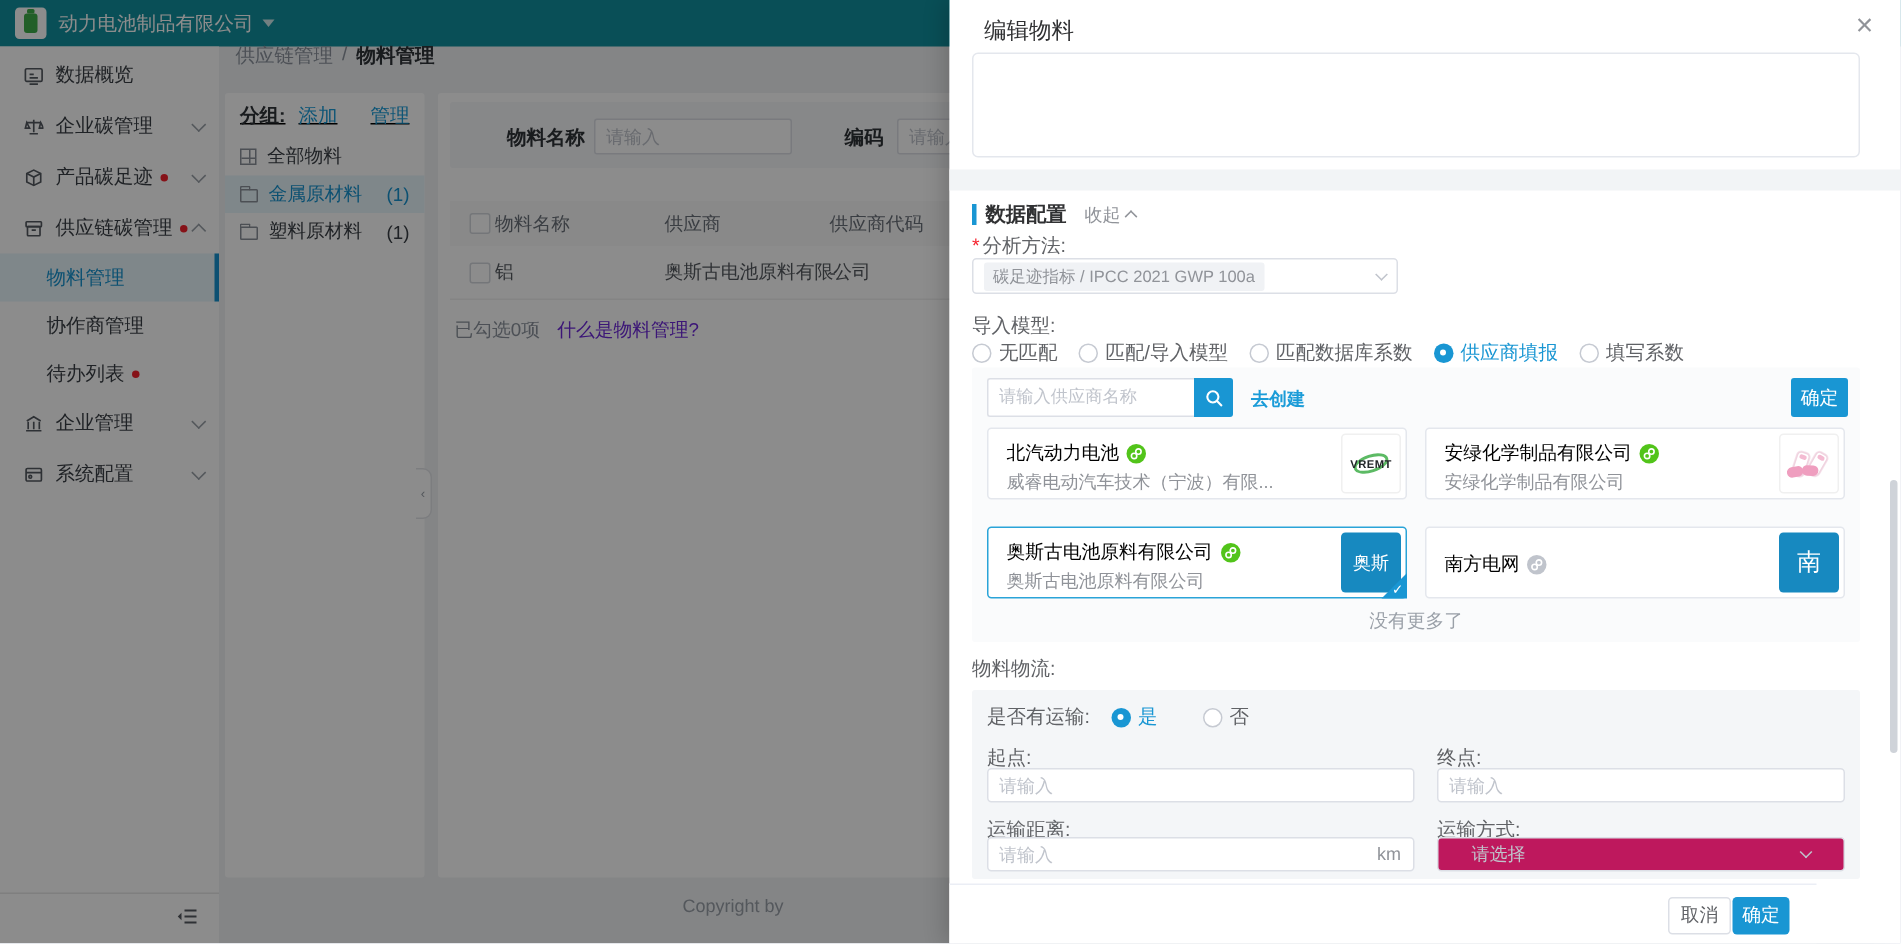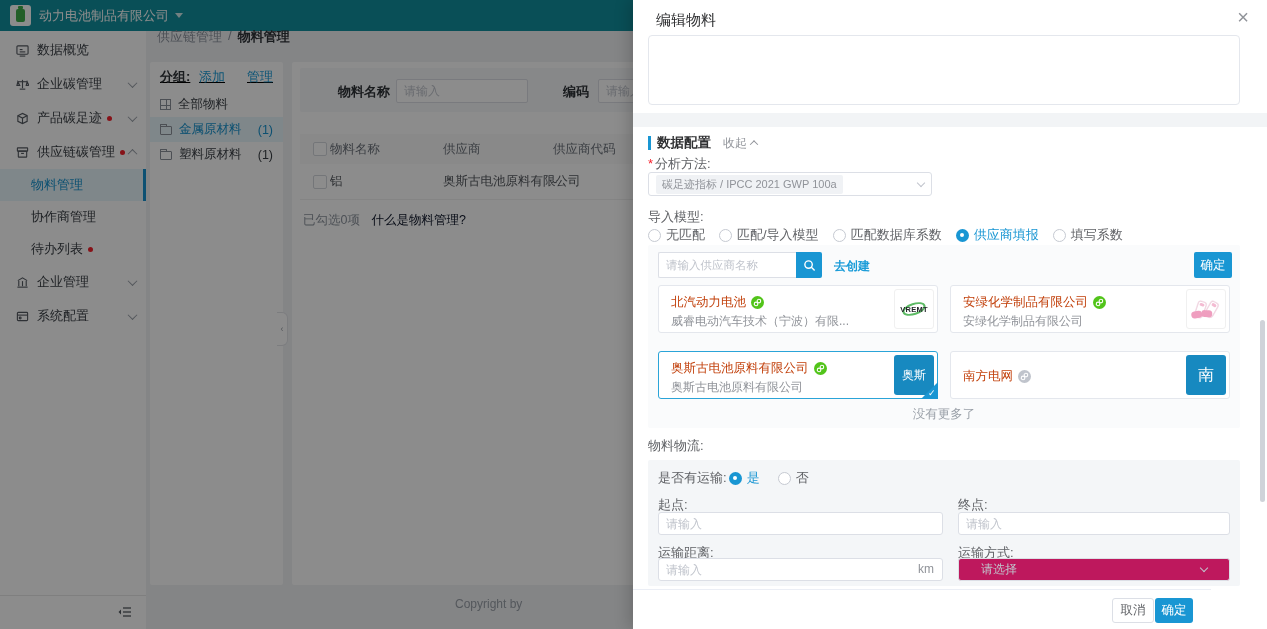--- a/index.html
+++ b/index.html
@@ -61,21 +61,21 @@
   .f-input { position:absolute; top:11px; height:24px; border:1px solid #dcdfe6; border-radius:2px; background:#fff; font-size:12px; padding:0 7px; color:#333; font-family:inherit; }
   .f-input::placeholder { color:#c0c4cc; }
   .th-row { position:absolute; left:8px; right:8px; top:72px; height:30px; background:#fafafa; display:flex; align-items:center; font-size:12.5px; color:#6b717a; }
   .td-row { position:absolute; left:8px; right:8px; top:102px; height:36px; border-bottom:1px solid #f0f0f0; display:flex; align-items:center; font-size:12.5px; color:#55595f; }
   .cbx { position:absolute; left:13px; width:14px; height:14px; border:1px solid #d4d7dd; border-radius:2px; background:#fff; cursor:pointer; }
   .col-name { position:absolute; left:30px; }
   .col-sup { position:absolute; left:143px; }
   .col-code { position:absolute; left:253px; }
   .col-grp { position:absolute; left:333px; }
   #sel-line { position:absolute; left:11px; top:150px; font-size:12.5px; color:#8c939d; }
-  #sel-line a { color:#0f172a; text-decoration:none; margin-left:8px; cursor:pointer; }
+  #sel-line a { color:#6d28d9; text-decoration:none; margin-left:8px; cursor:pointer; }
   #copyright { left:455px; top:597px; font-size:12px; color:#9aa0a8; white-space:nowrap; }
 
   
   #dim { left:0; top:0; width:633px; height:629px; background:rgba(0,0,0,0.45); z-index:50; }
 
   
   #drawer { left:633px; top:0; width:634px; height:629px; background:#fff; z-index:100; box-shadow:-4px 0 14px rgba(0,0,0,0.18); }
   #drawer-title { position:absolute; left:23px; top:11px; font-size:15px; color:#303133; font-weight:500; }
   #drawer-close { position:absolute; right:12px; top:5px; font-size:20px; color:#909399; width:24px; height:24px; text-align:center; line-height:24px; cursor:pointer; }
   #big-box { position:absolute; left:15px; top:35px; width:592px; height:70px; border:1px solid #e4e7ed; border-radius:4px; background:#fff; }
@@ -101,42 +101,42 @@
   .radio-opt.sel-lbl { color:#1996d3; }
 
   #supplier-panel { position:absolute; left:15px; top:245px; width:592px; height:183px; background:#fafbfc; border-radius:2px; }
   #sup-search { position:absolute; left:10px; top:7px; width:138px; height:26px; border:1px solid #dcdfe6; border-right:none; border-radius:2px 0 0 2px; font-size:11.5px; padding:0 7px; color:#333; font-family:inherit; }
   #sup-search::placeholder { color:#c0c4cc; }
   #search-btn { position:absolute; left:148px; top:7px; width:26px; height:26px; background:#1996d3; border-radius:0 2px 2px 0; display:flex; align-items:center; justify-content:center; cursor:pointer; }
   #create-link { position:absolute; left:186px; top:13px; font-size:12px; color:#1b9cd8; font-weight:bold; cursor:pointer; }
   #sup-confirm { position:absolute; right:8px; top:7px; width:38px; height:26px; background:#1996d3; color:#fff; font-size:12.5px; border:none; border-radius:2px; cursor:pointer; font-family:inherit; }
   .sup-card { position:absolute; width:280px; height:48px; background:#fff; border:1px solid #e4e7ed; border-radius:3px; cursor:pointer; }
   .sup-card.selected { border:1px solid #2aa4d8; }
-  .card-name { position:absolute; left:12px; top:8px; font-size:12.5px; color:#c2410c; display:flex; align-items:center; gap:5px; max-width:200px; white-space:nowrap; }
+  .card-name { position:absolute; left:12px; top:8px; font-size:12.5px; color:#000000; display:flex; align-items:center; gap:5px; max-width:200px; white-space:nowrap; }
   .card-name.center { top:16px; }
   .card-sub { position:absolute; left:12px; top:27px; font-size:12px; color:#909399; max-width:210px; white-space:nowrap; overflow:hidden; }
   .link-badge { width:13px; height:13px; border-radius:50%; background:#52c41a; display:flex; align-items:center; justify-content:center; flex:none; }
   .link-badge.gray { background:#c0c4cc; }
   .avatar-sq { position:absolute; right:3px; top:3px; width:40px; height:40px; background:#1789c0; border-radius:3px; color:#fff; display:flex; align-items:center; justify-content:center; }
   .avatar-sq.t2 { font-size:12px; }
   .avatar-sq.t1 { font-size:16px; }
   .logo-sq { position:absolute; right:3px; top:3px; width:40px; height:40px; background:#fff; border:1px solid #f0f0f0; border-radius:3px; display:flex; align-items:center; justify-content:center; overflow:hidden; }
   .vremt-txt { font-size:7.5px; font-weight:bold; letter-spacing:.3px; color:#24272b; position:relative; z-index:1; }
   .vremt-ring { position:absolute; width:24px; height:12px; border:2px solid #3fae49; border-radius:50%; transform:rotate(-18deg); opacity:.85; }
   .sock { width:9px; height:17px; background:#fff; border:1px solid #f0d4e0; border-radius:3px 3px 4px 4px; position:relative; transform:rotate(18deg); box-shadow:0 0 0 .5px #f7e6ee; }
   .sock::after { content:""; position:absolute; bottom:-2px; left:-4px; width:11px; height:7px; background:#ef9ebf; border-radius:4px; transform:rotate(-28deg); }
   .sock::before { content:""; position:absolute; top:1px; left:1px; right:1px; height:3px; background:#ef9ebf; border-radius:2px; opacity:.7; }
   .sock.s2 { transform:rotate(30deg); margin-left:2px; }
   .corner-check { position:absolute; right:-1px; bottom:-1px; width:0; height:0; border-left:17px solid transparent; border-bottom:17px solid #1996d3; }
   .corner-check span { position:absolute; left:-10px; top:6px; color:#fff; font-size:9px; }
   #no-more { position:absolute; left:0; right:0; top:161px; text-align:center; font-size:12.5px; color:#9aa0a8; }
 
   #logistics-label { position:absolute; left:15px; top:437px; }
   #logistics-panel { position:absolute; left:15px; top:460px; width:592px; height:126px; background:#f4f6f8; border-radius:2px; }
-  #transport-row { position:absolute; left:10px; top:9px; display:flex; align-items:center; gap:2px; }
+  #transport-row { position:absolute; left:10px; top:9px; display:flex; align-items:center; gap:14px; }
   .lp-label { position:absolute; font-size:13px; color:#606266; }
   .lp-input { position:absolute; height:23px; border:1px solid #dcdfe6; border-radius:3px; background:#fff; font-size:12px; padding:0 7px; color:#333; font-family:inherit; }
   .lp-input::placeholder { color:#c0c4cc; }
   .suffix-km { position:absolute; font-size:12px; color:#909399; }
   #mode-select { position:absolute; left:310px; top:98px; width:272px; height:23px; border:1px solid #dcdfe6; border-radius:3px; background:#be185d; display:flex; align-items:center; padding:0 22px; font-size:12px; color:#c0c4cc; cursor:pointer; }
 
   #drawer-footer { position:absolute; left:0; bottom:0; width:578px; height:40px; background:#fff; border-top:1px solid #ebeef5;margin-top:48px; }
   #btn-cancel { position:absolute; right:57px; top:8px; width:42px; height:25px; background:#fff; border:1px solid #dcdfe6; border-radius:3px; color:#606266; font-size:12.5px; cursor:pointer; font-family:inherit; }
   #btn-confirm { position:absolute; right:18px; top:8px; width:38px; height:25px; background:#1996d3; border:none; border-radius:3px; color:#fff; font-size:12.5px; cursor:pointer; font-family:inherit; }
   #drawer-scrollbar { position:absolute; right:2px; top:320px; width:5px; height:182px; background:#cfd3d9; border-radius:3px; cursor:grab; }

